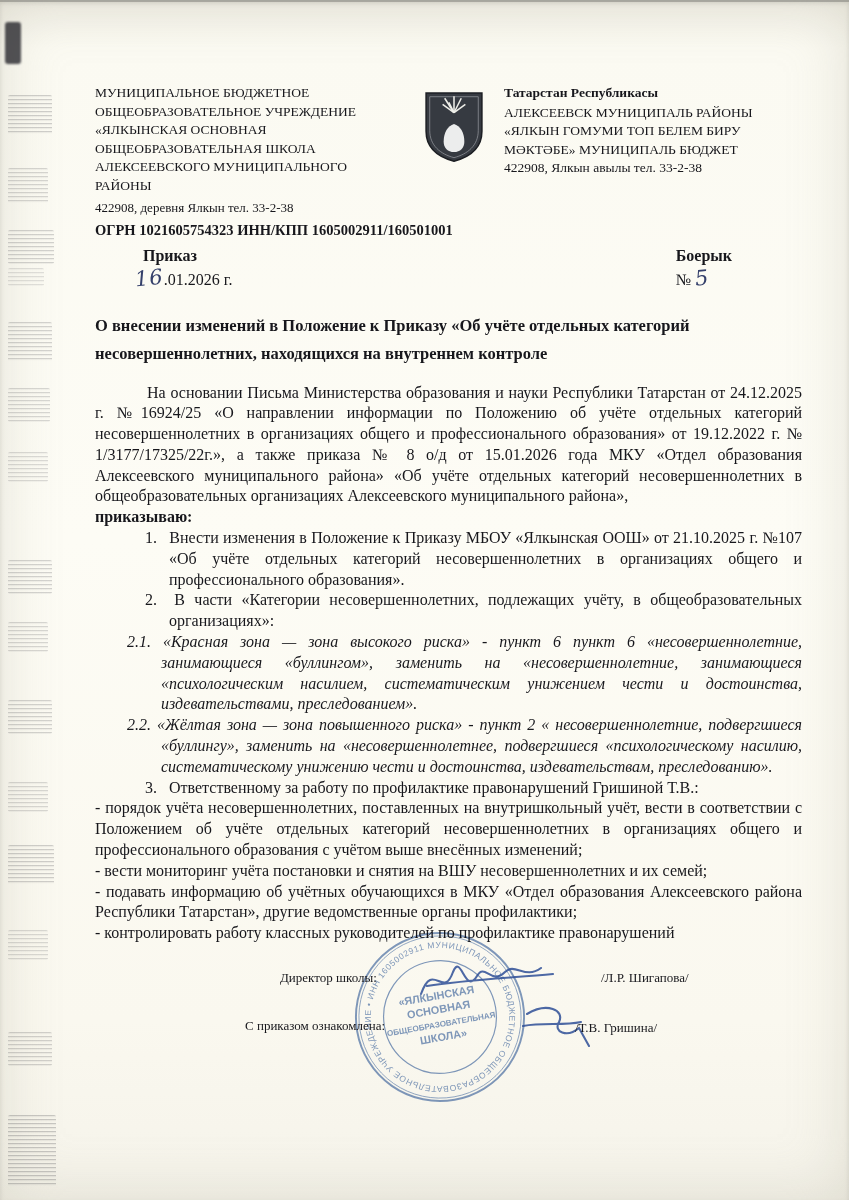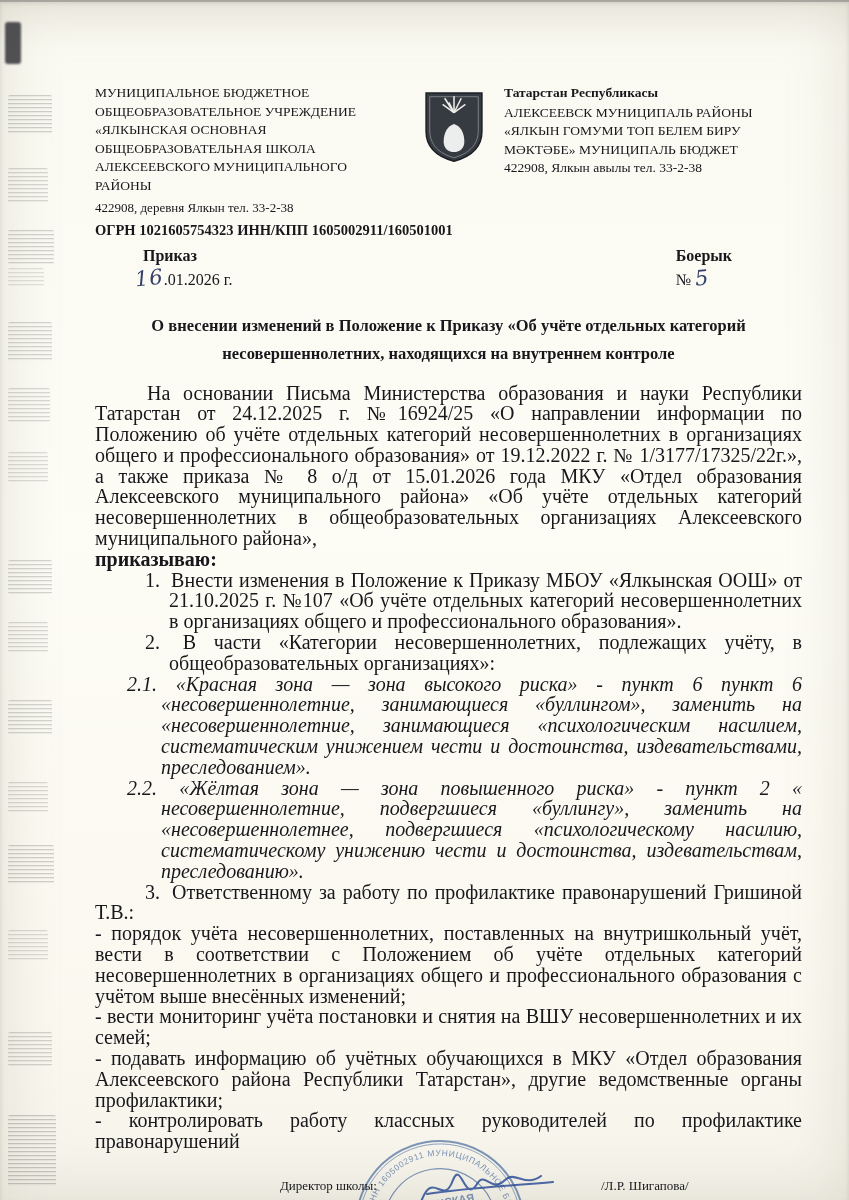--- a/index.html
+++ b/index.html
@@ -24,23 +24,23 @@
   .ogrn{margin-top:4px;text-align:left;font-weight:bold;font-size:14.5px;}
   
   .order-row{display:flex;margin-top:8px;}
   .order-left{margin-left:48px;}
   .order-right{margin-left:auto;margin-right:70px;text-align:left;}
   .order-label{font-weight:bold;font-size:16px;}
   .hand{font-family:"DejaVu Serif",serif;font-style:italic;color:#35406b;font-size:21px;display:inline-block;transform:rotate(-6deg);letter-spacing:1px;}
   .order-date{font-size:16px;margin-top:1px;margin-left:-8px;}
   .order-num{font-size:16px;margin-top:1px;}
   
-  .doc-title{margin-top:22px;text-align:center;font-weight:bold;font-size:16.5px;line-height:28px;}
+  .doc-title{margin-top:22px;font-weight:bold;font-size:16.5px;line-height:28px;}
   
-  .body-text{margin-top:15px;font-size:20px;line-height:20.8px;text-align:justify;}
+  .body-text{margin-top:15px;font-size:16px;line-height:20.8px;text-align:justify;}
   .intro{text-indent:52px;margin:0;}
   .order-word{font-weight:bold;margin:0;}
   p.num-item{margin:0;padding-left:74px;text-indent:-24px;}
   p.sub-item{margin:0;padding-left:66px;text-indent:-34px;font-style:italic;}
   p.num-item3{margin:0;text-indent:50px;}
   p.dash-item{margin:0;}
   .inum{display:inline-block;min-width:20px;text-indent:0;}
   
   .sig-area{position:relative;margin-top:12px;height:170px;}
   .sig-label{position:absolute;font-size:13px;white-space:nowrap;}

